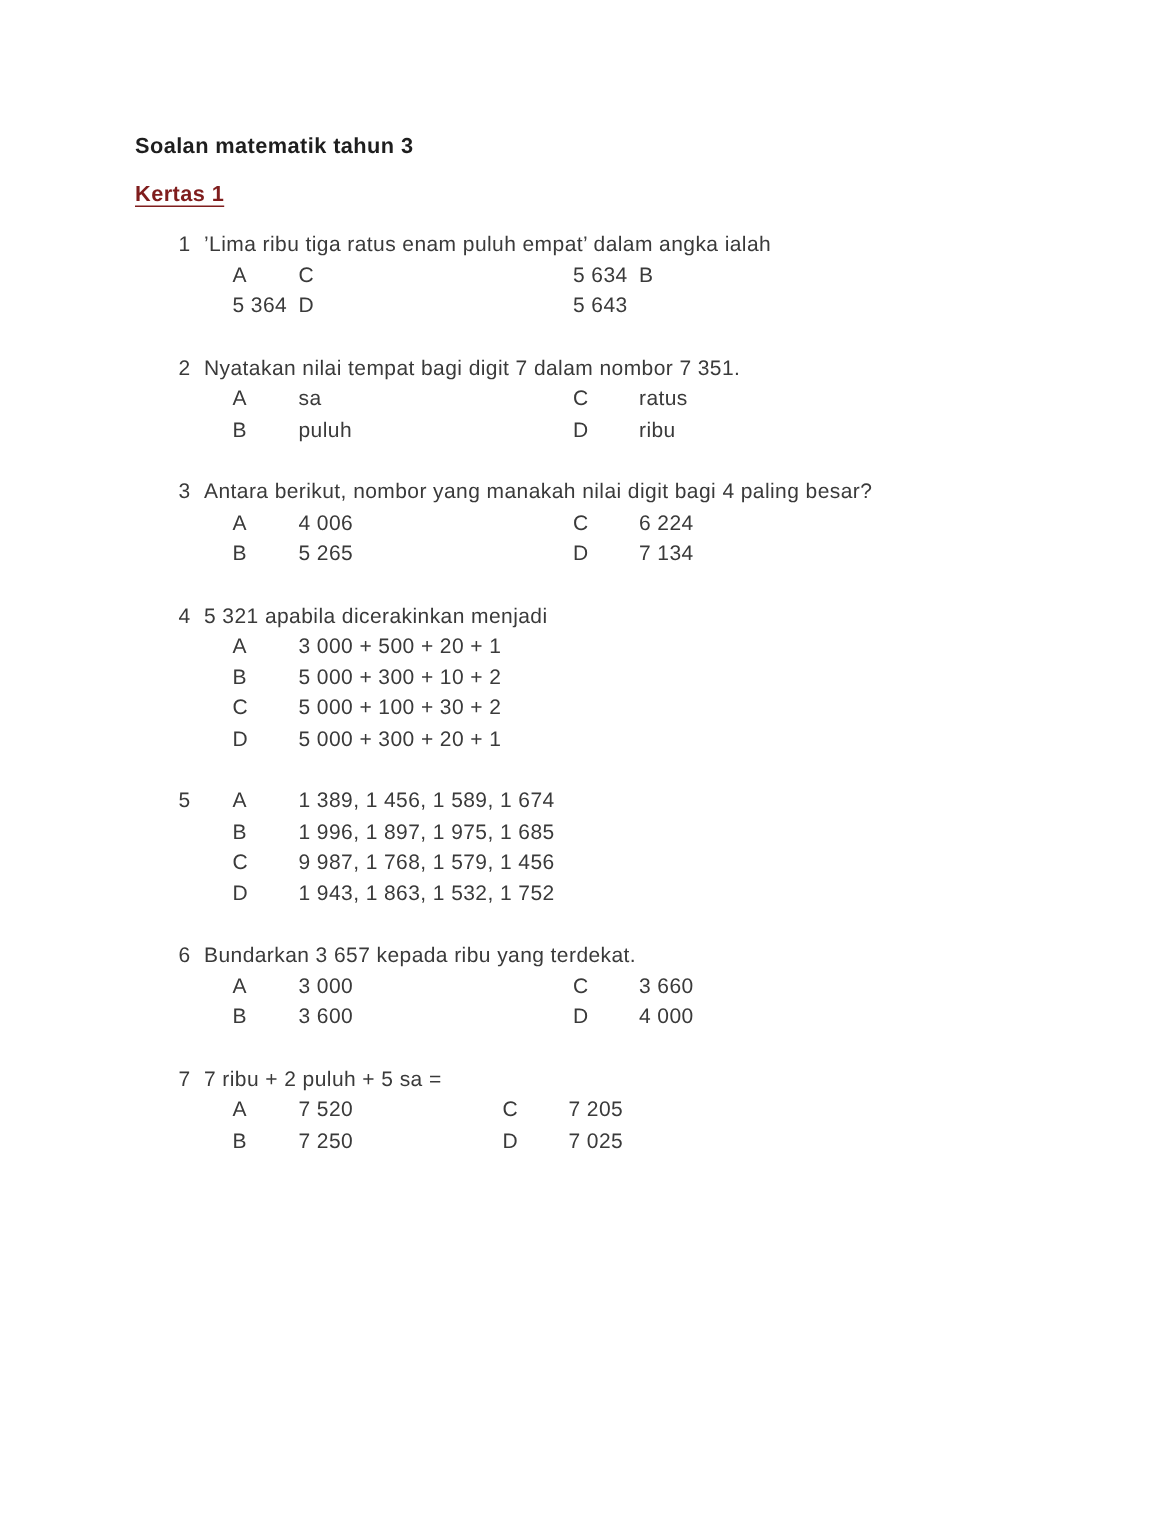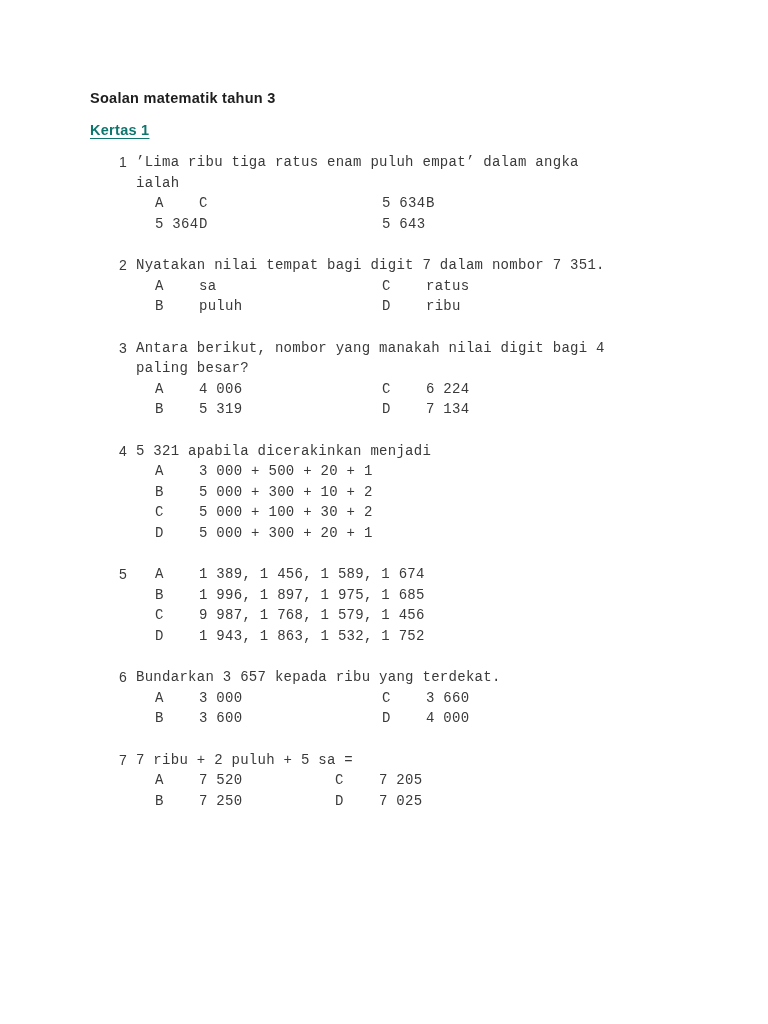--- a/index.html
+++ b/index.html
@@ -26,41 +26,40 @@
   .doc-title {
     font-size: 14.5px;
     font-weight: bold;
     color: #1e1e1e;
     line-height: 20px;
     margin: 0 0 12px 0;
   }
   .section-heading {
     font-size: 14.5px;
     font-weight: bold;
-    color: #0f766e;
+    color: #7f1d1d;
     line-height: 20px;
     margin: 0 0 12px 0;
     text-decoration: underline;
     text-underline-offset: 3px;
   }
   .questions {
     margin-left: 29px;
   }
   .question {
     display: flex;
     margin-bottom: 21px;
   }
   .qnum {
     flex: none;
     width: 17px;
     line-height: 20.5px;
   }
   .qbody {
     flex: 1;
-    font-family: Liberation Mono, monospace;
   }
   .stem {
     line-height: 20.5px;
   }
   .options {
     display: grid;
     margin-left: 19px;
     line-height: 20.5px;
   }
   .options.two-wide   { grid-template-columns: 44px 183px 44px 1fr; }
@@ -111,21 +110,21 @@
   <div class="question">
     <div class="qnum">3</div>
     <div class="qbody">
       <div class="stem">Antara berikut, nombor yang manakah nilai digit bagi 4 paling besar?</div>
       <div class="options two-wide">
             <span class="opt-label">A</span>
             <span class="opt-value">4 006</span>
             <span class="opt-label">C</span>
             <span class="opt-value">6 224</span>
             <span class="opt-label">B</span>
-            <span class="opt-value">5 319</span>
+            <span class="opt-value">5 265</span>
             <span class="opt-label">D</span>
             <span class="opt-value">7 134</span>
           </div>
     </div>
   </div>
 
   <div class="question">
     <div class="qnum">4</div>
     <div class="qbody">
       <div class="stem">5 321 apabila dicerakinkan menjadi</div>

